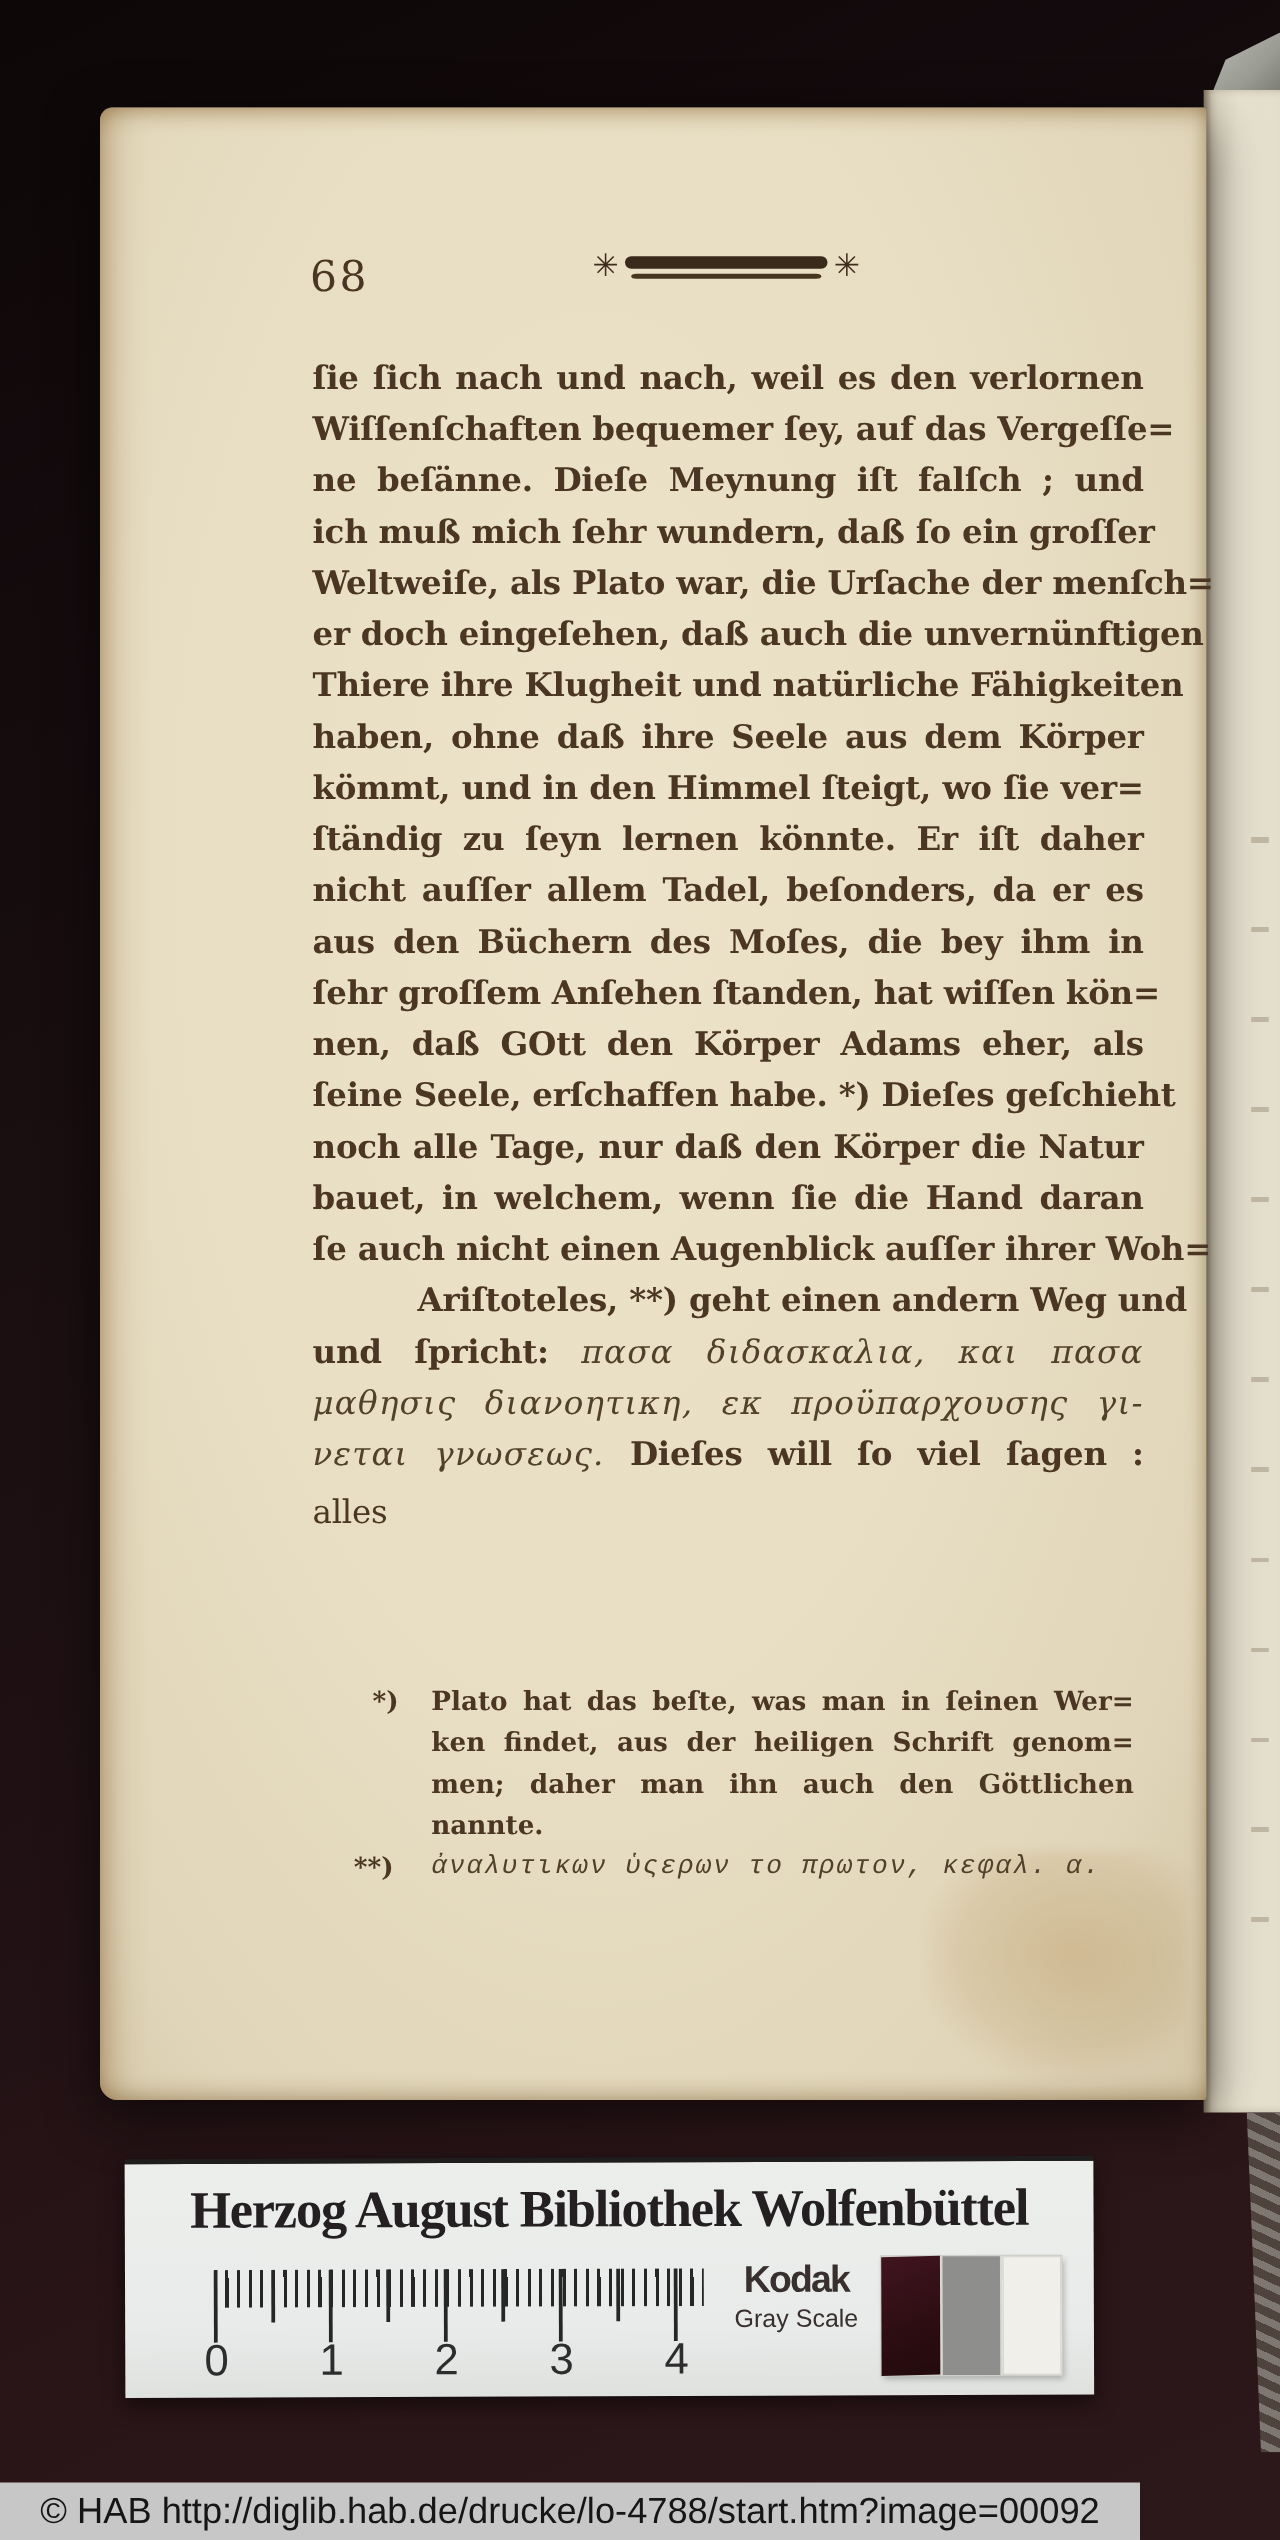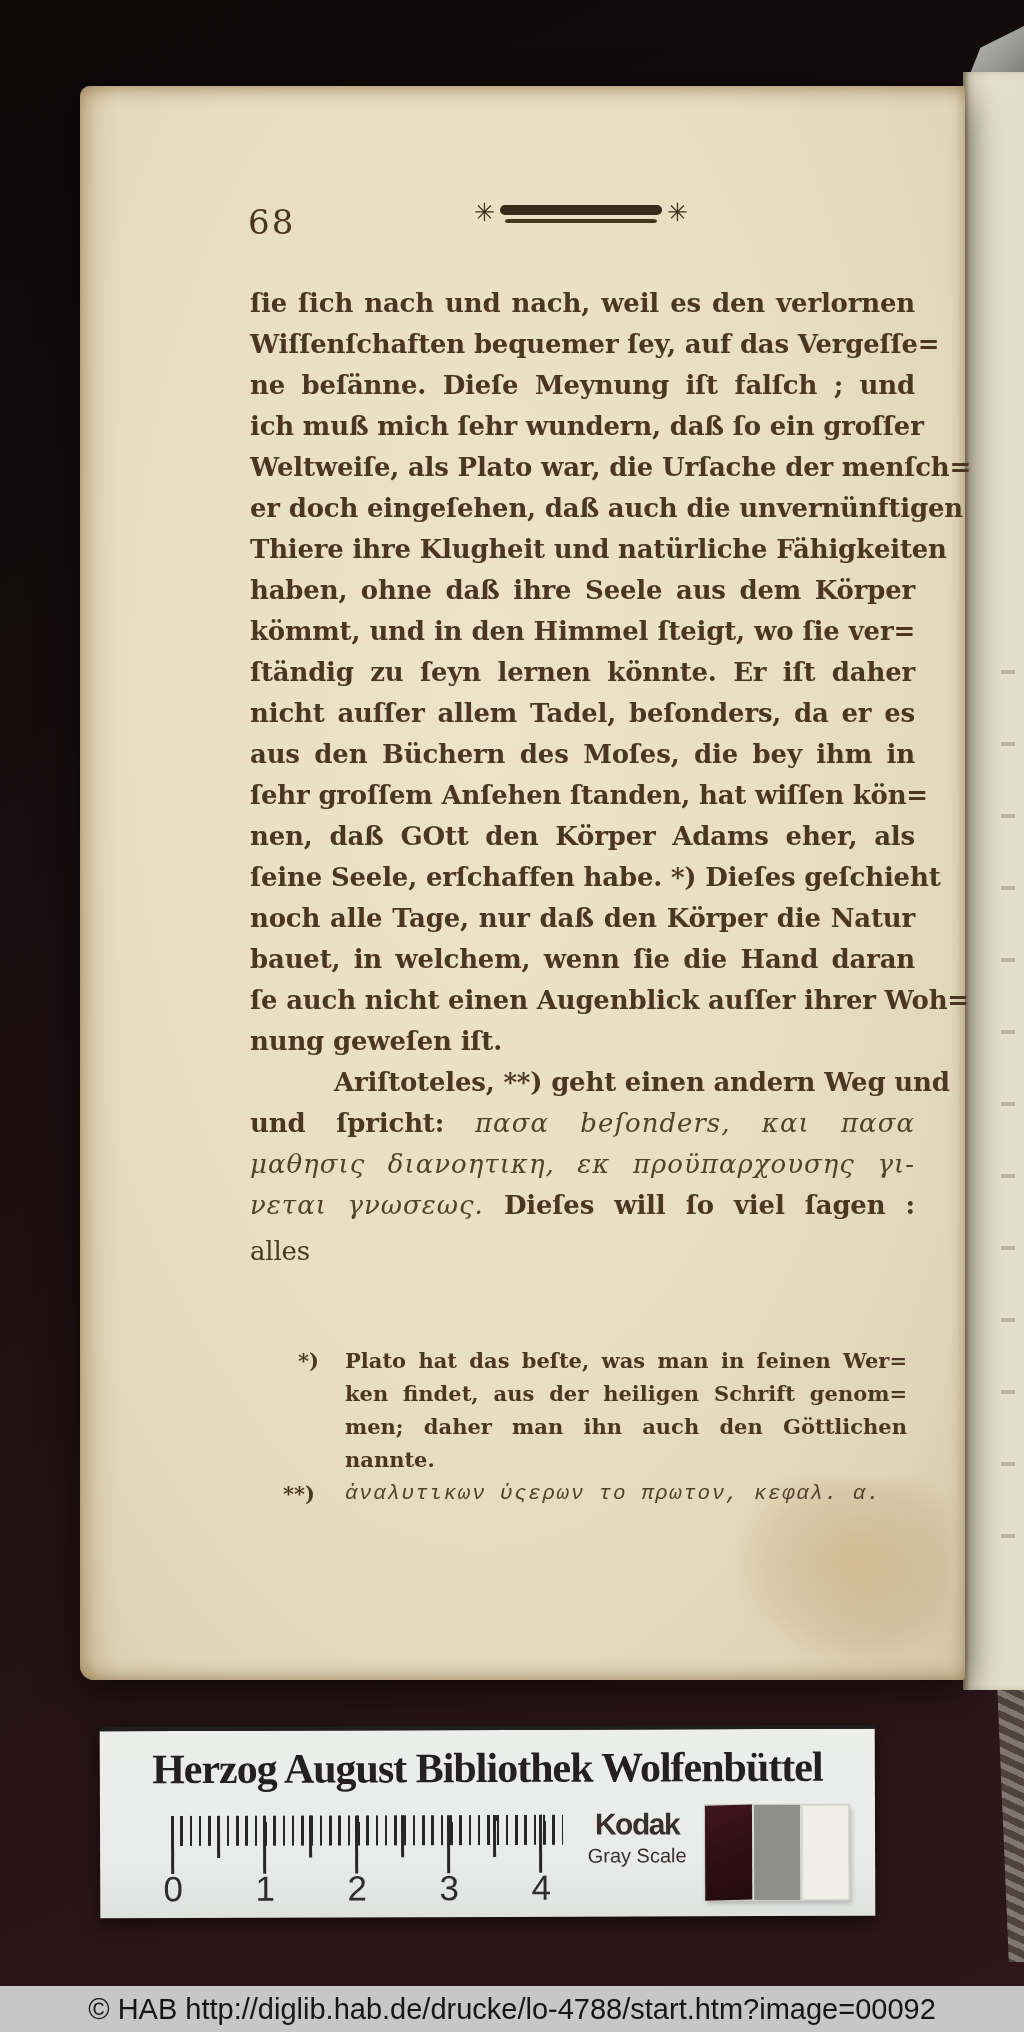--- a/index.html
+++ b/index.html
@@ -99,21 +99,21 @@
   .patches{
     position:absolute;left:605px;top:76px;width:144px;height:95px;
     display:flex;gap:2px;background:#d9d9d4;box-shadow:0 0 0 1px #cfcfca,2px 3px 5px rgba(0,0,0,.25);
   }
   .patch{flex:1;}
   .patch.p1{background:linear-gradient(160deg,#401520 0%,#2c0d12 60%,#230a0e 100%);transform:skewY(-1.2deg);}
   .patch.p2{background:#8e8e8c;}
   .patch.p3{background:#f0efe9;box-shadow:inset 0 0 0 1px #d8d7d0;}
   
   .footerbar{
-    position:absolute;left:0;top:1986px;width:1024px;height:46px;z-index:5;
+    position:absolute;left:0;top:1986px;width:912px;height:46px;z-index:5;
     background:#c7c7c7;display:flex;align-items:center;justify-content:center;
   }
   .footerbar span{
     font-family:"Liberation Sans",sans-serif;font-size:29px;color:#161616;letter-spacing:0;
   }
 </style>
 </head>
 <body>
 
 <div class="stage">
@@ -152,24 +152,23 @@
       <div class="tl">kömmt, und in den Himmel ſteigt, wo ſie ver=</div>
       <div class="tl">ſtändig zu ſeyn lernen könnte.  Er iſt daher</div>
       <div class="tl">nicht auſſer allem Tadel, beſonders, da er es</div>
       <div class="tl">aus den Büchern des Moſes, die bey ihm in</div>
       <div class="tl">ſehr groſſem Anſehen ſtanden, hat wiſſen kön=</div>
       <div class="tl">nen, daß GOtt den Körper Adams eher, als</div>
       <div class="tl">ſeine Seele, erſchaffen habe. *)   Dieſes geſchieht</div>
       <div class="tl">noch alle Tage, nur daß den Körper die Natur</div>
       <div class="tl">bauet, in welchem, wenn ſie die Hand daran</div>
       <div class="tl">ſe auch nicht einen Augenblick auſſer ihrer Woh=</div>
-      <div class="tl short">nung geweſen iſt.</div>
 
       <div class="tl ind">Ariſtoteles, **)  geht einen andern Weg und</div>
-      <div class="tl"><span>und ſpricht: </span><span class="greek">πασα beſonders, και πασα</span></div>
+      <div class="tl"><span>und ſpricht: </span><span class="greek">πασα διδασκαλια, και πασα</span></div>
       <div class="tl greek">μαθησις διανοητικη, εκ προϋπαρχουσης γι-</div>
       <div class="tl"><span class="greek">νεται γνωσεως.</span><span> Dieſes will ſo viel ſagen :</span></div>
 
       <div class="catchword">alles</div>
     </div>
 
     <div class="footnotes">
       <span class="fn-marker fn-m1">*)</span>
       <div class="tl">Plato hat das beſte, was man in ſeinen Wer=</div>
       <div class="tl">ken findet, aus der heiligen Schrift genom=</div>

